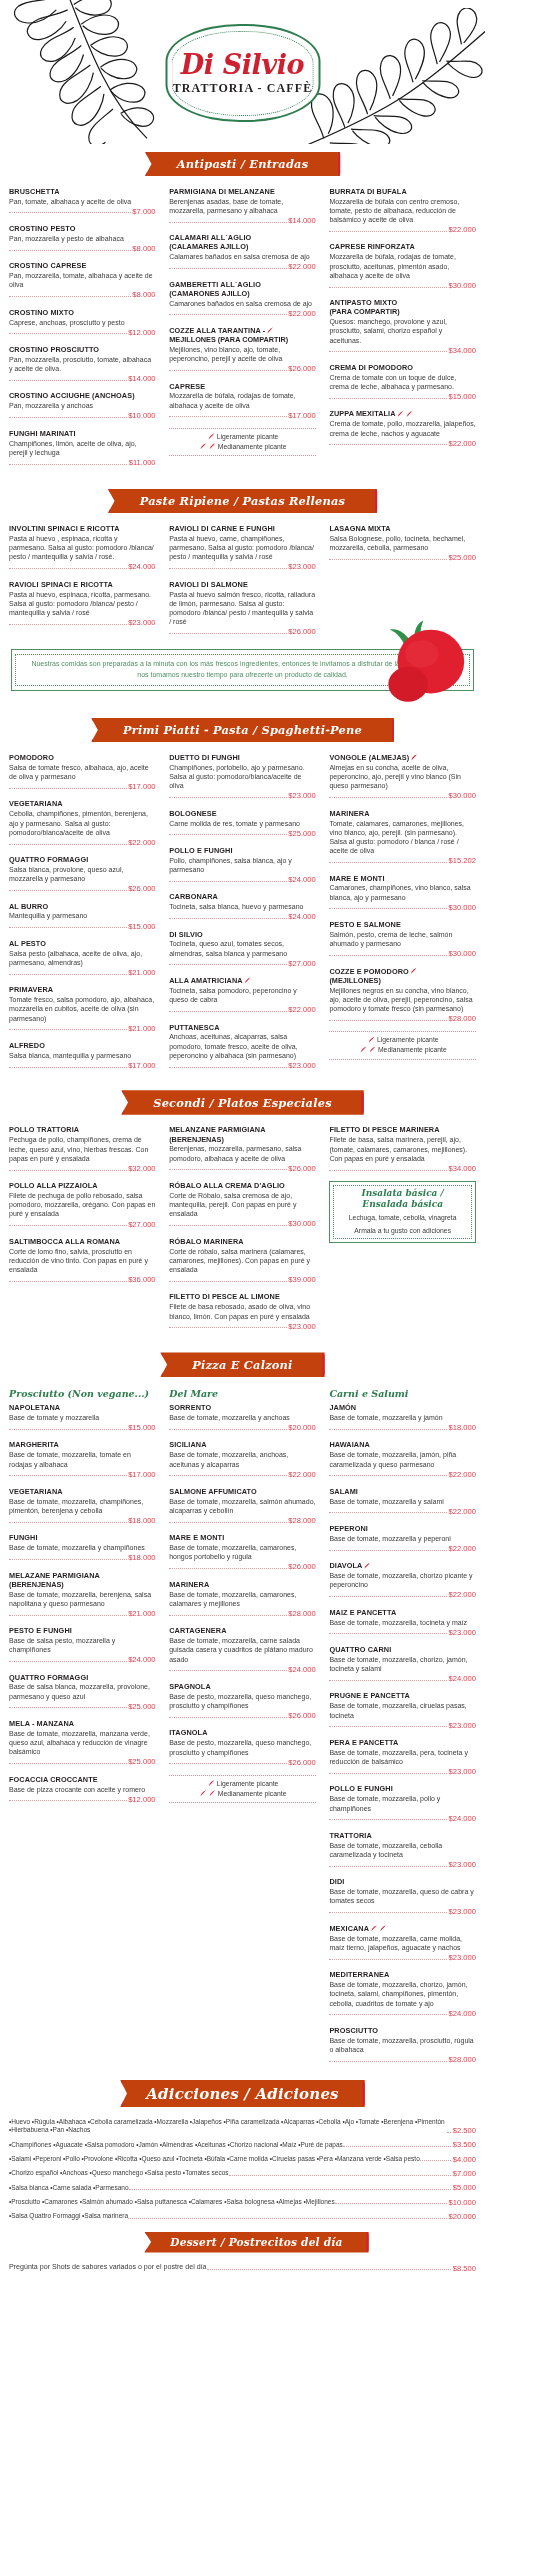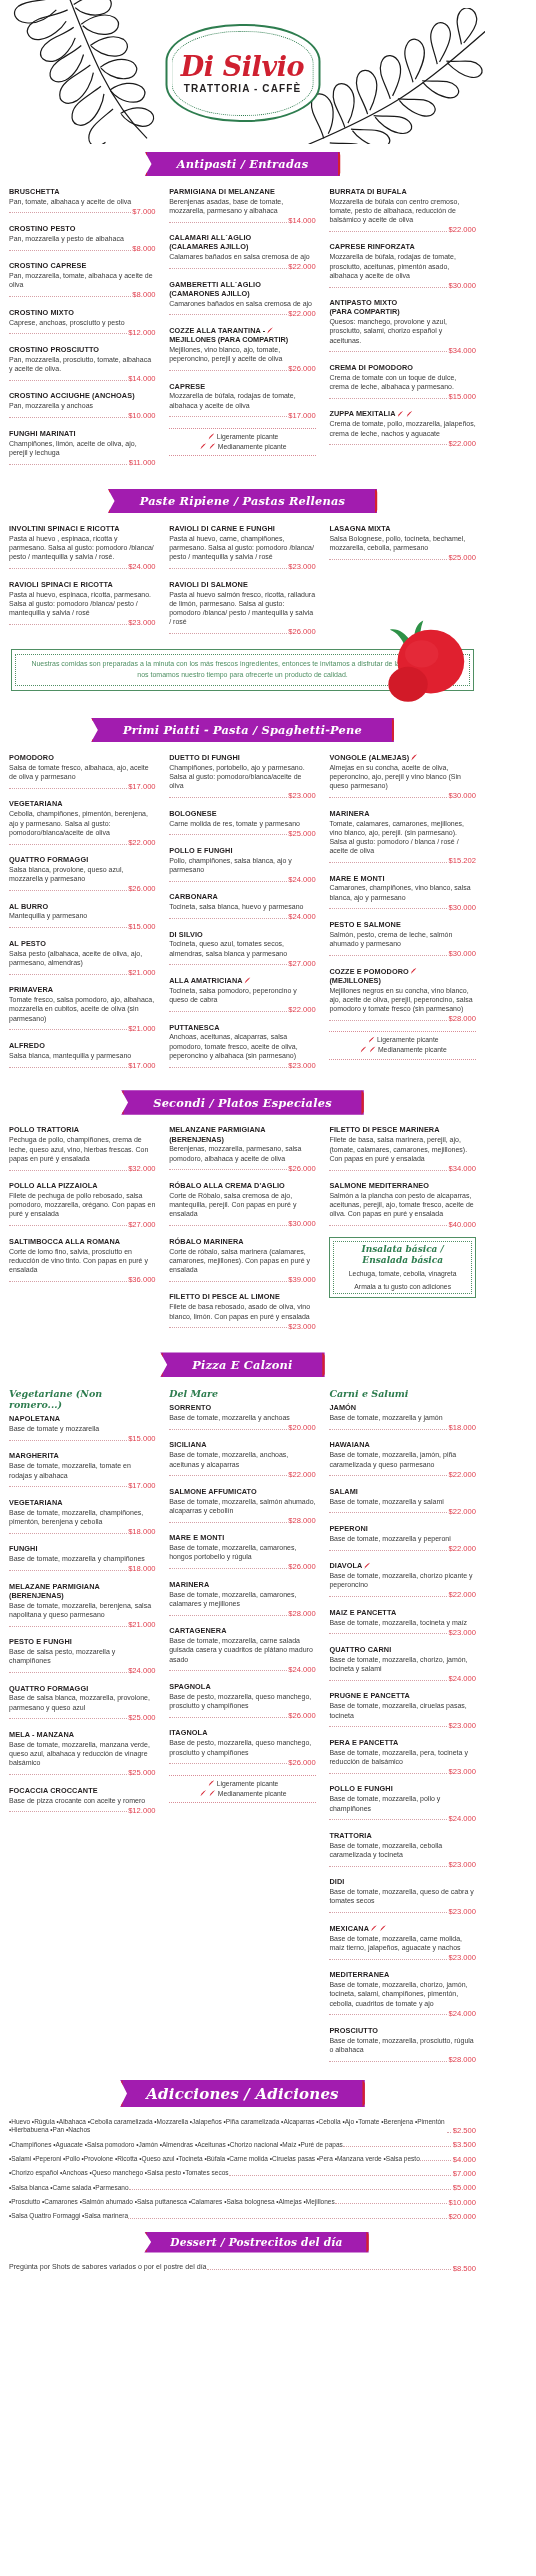--- a/index.html
+++ b/index.html
@@ -33,27 +33,27 @@
     border: 0.8px dotted #2e7d4f; border-radius: 48% 48% 48% 48% / 38% 38% 38% 38%;
   }
   .logo-name {
     position:relative; z-index:2;
     font-family:"DejaVu Serif", serif; font-style:italic; font-weight:700;
     color:#cf2030; font-size:27px; letter-spacing:-0.4px; line-height:1;
     margin-bottom:3px;
   }
   .logo-sub {
     position:relative; z-index:2;
-    font-size:10px; font-weight:700; letter-spacing:1.1px; color:#231f20;
+    font-size:12px; font-weight:700; letter-spacing:1.1px; color:#231f20;font-family:Liberation Serif, serif;
   }
 
   
   .banner-row { display:flex; justify-content:center; margin: 7.6px 0 10.6px; }
   .banner {
-    background:#a21caf; color:#fff; position:relative;
+    background:#c2410c; color:#fff; position:relative;
     padding: 5.3px 32px; min-width: 151px; text-align:center;
     font-family:"DejaVu Serif", serif; font-style:italic; font-weight:700;
     font-size: 11.4px; letter-spacing:0.2px;
     clip-path: polygon(0 0, 100% 0, 100% 100%, 0 100%, 6.8px 50%);
   }
   .banner:before, .banner:after{
     content:""; position:absolute; top:0; bottom:0; width:10.6px; background:#d6202f;
   }
   .banner:before{ left:-8.3px; clip-path: polygon(100% 0, 100% 100%, 0 50%); }
   .banner:after { right:-8.3px; clip-path: polygon(0 0, 0 100%, 100% 50%); }
@@ -655,43 +655,35 @@
       </div>
     <div id="sc3">
         <div class="item">
           <div class="item-name">FILETTO DI PESCE MARINERA</div>
           <div class="item-desc">Filete de basa, salsa marinera, perejil, ajo, (tomate, calamares, camarones, mejillones). Con papas en puré y ensalada</div>
           <div class="price-line">
             <span class="dots"></span>
             <span class="price">$34.000</span>
           </div>
         </div>
-        <div class="item">
-          <div class="item-name">SALMONE MEDITERRANEO</div>
-          <div class="item-desc">Salmón a la plancha con pesto de alcaparras, aceitunas, perejil, ajo, tomate fresco, aceite de oliva. Con papas en puré y ensalada</div>
-          <div class="price-line">
-            <span class="dots"></span>
-            <span class="price">$40.000</span>
-          </div>
-        </div>
       <div class="greencard">
         <div class="gc-title">Insalata básica / Ensalada básica</div>
         <div class="gc-body">Lechuga, tomate, cebolla, vinagreta</div>
         <div class="gc-body" style="margin-top:3.8px;">Armala a tu gusto con adiciones</div>
       </div>
     </div>
   </div>
 
   <div class="banner-row" style="margin-top:13.6px;">
     <div class="banner"><span class="inner">Pizza E Calzoni</span></div>
   </div>
 
   <div class="cols3">
     <div>
-      <div class="sub-script">Vegetariane (Non romero...)</div>
+      <div class="sub-script">Prosciutto (Non vegane...)</div>
       <div id="pz1">
           <div class="item">
             <div class="item-name">NAPOLETANA</div>
             <div class="item-desc">Base de tomate y mozzarella</div>
             <div class="price-line">
               <span class="dots"></span>
               <span class="price">$15.000</span>
             </div>
           </div>
           <div class="item">

